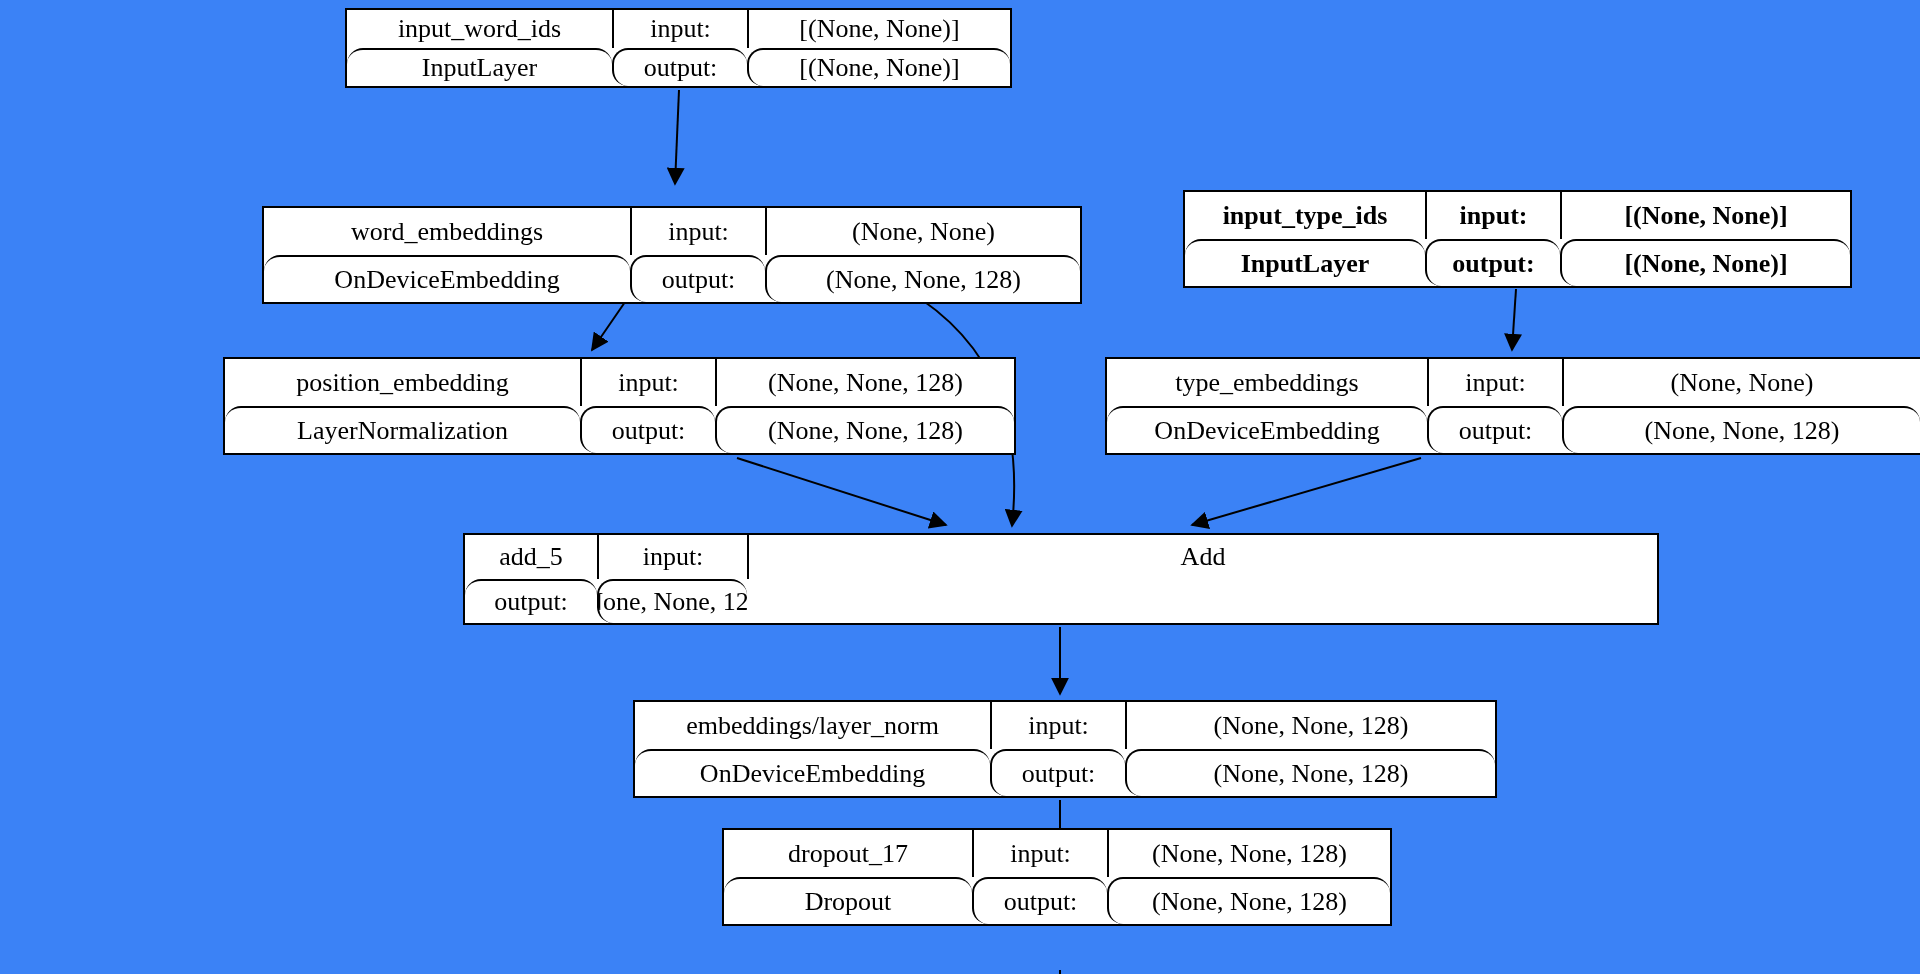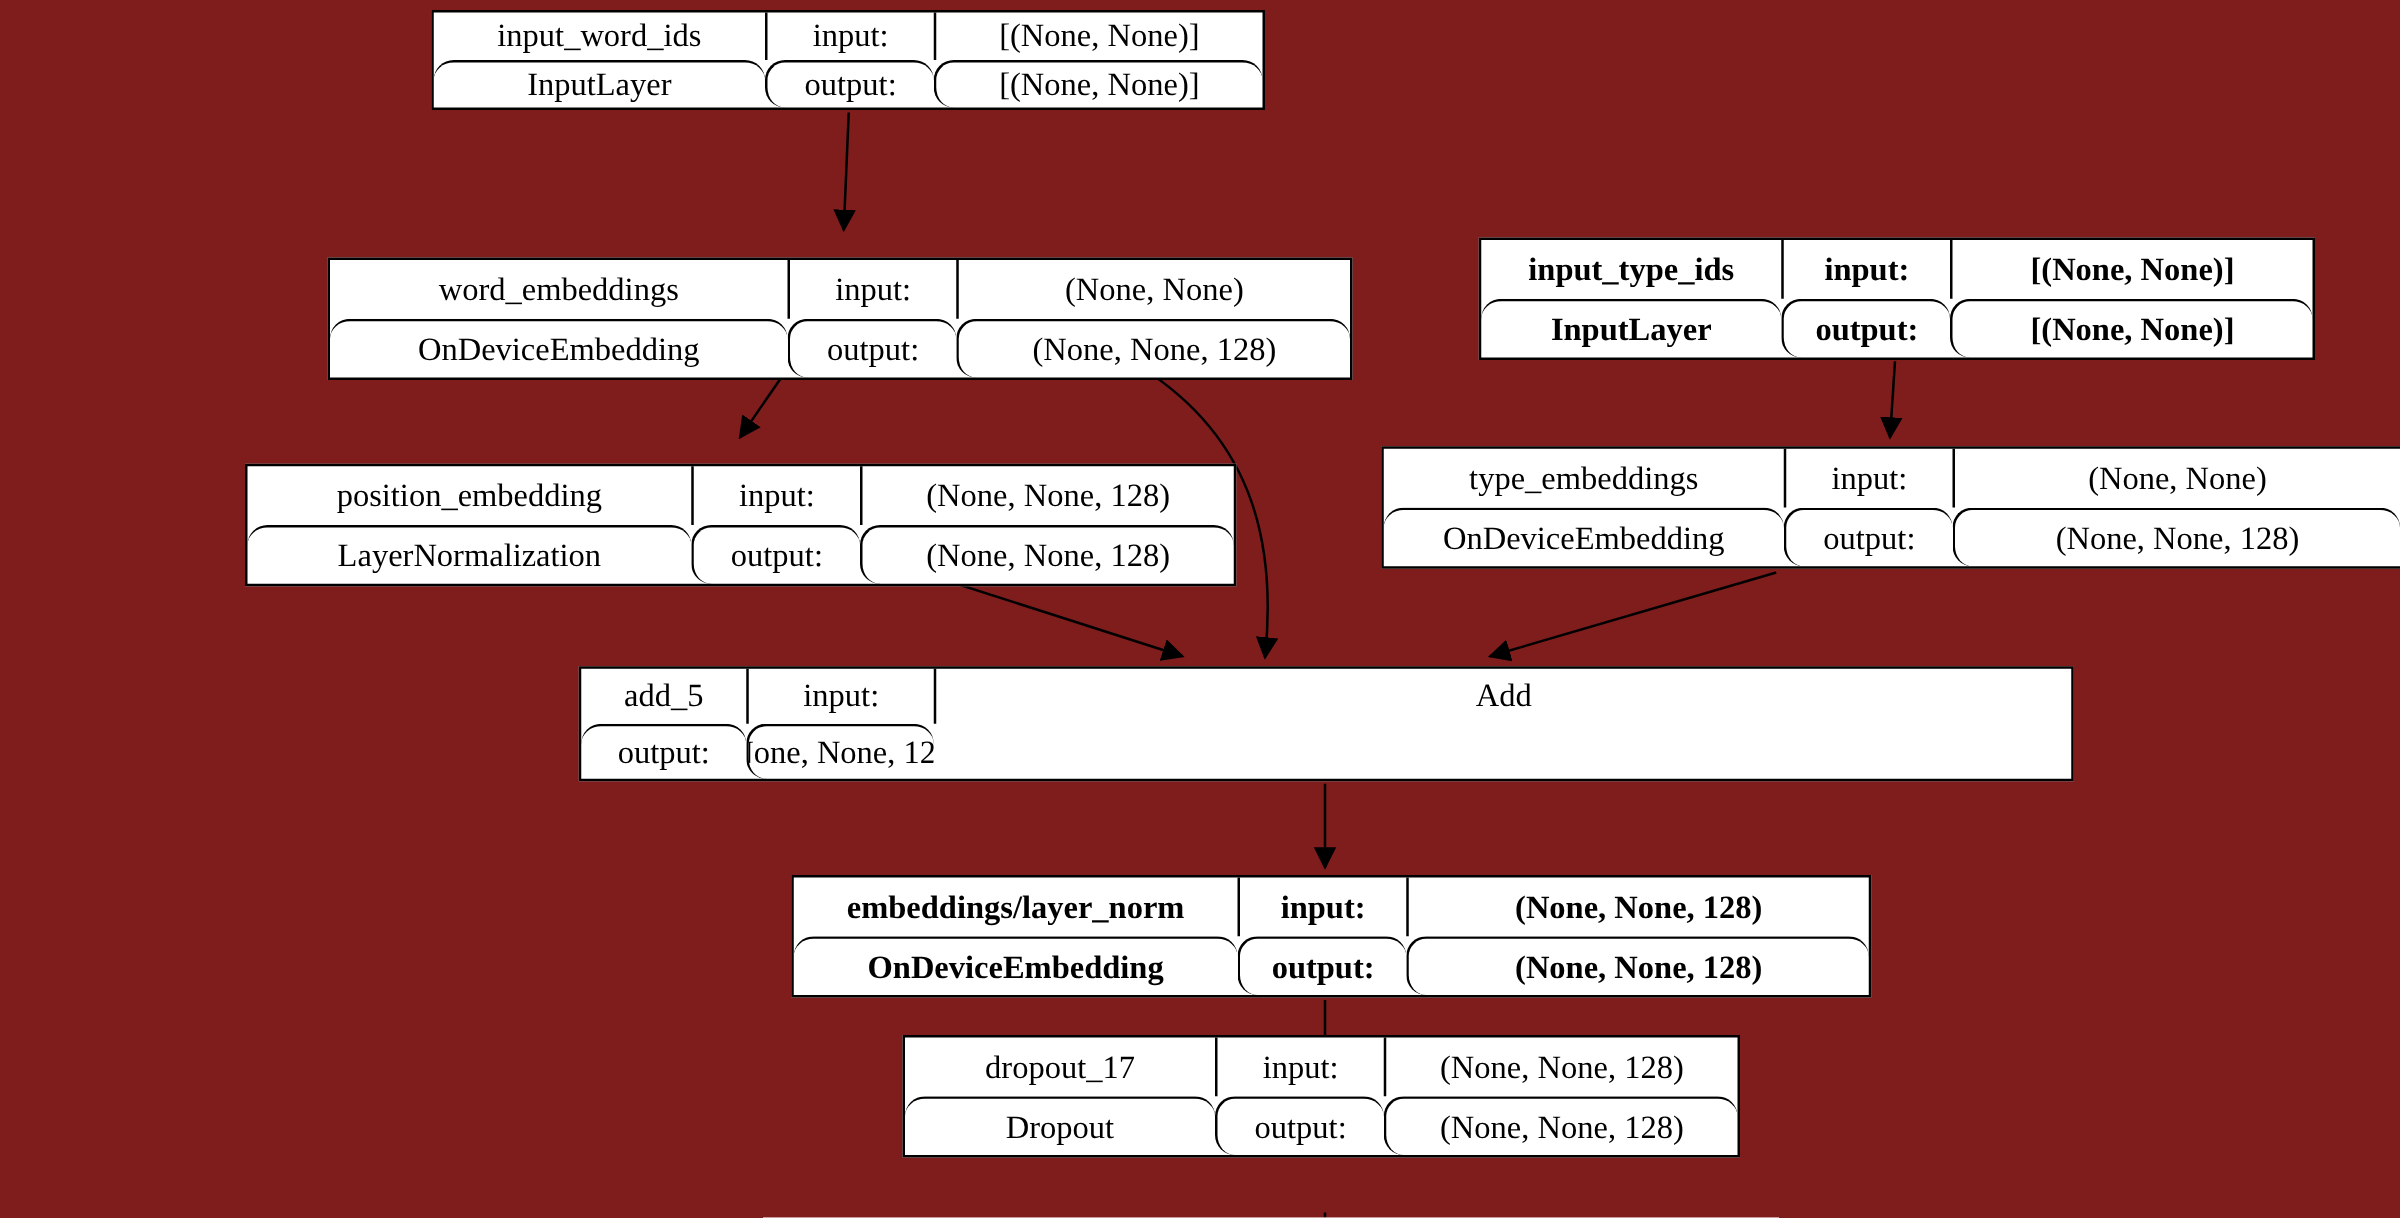--- a/index.html
+++ b/index.html
@@ -1,21 +1,21 @@
 <!DOCTYPE html>
 <html><head>
 <meta charset="utf-8">
 <style>
   html, body { margin: 0; padding: 0; background: #ffffff; }
   .stage {
     position: relative;
     width: 1920px;
     height: 974px;
     overflow: hidden;
-    background: #7f1d1d;
+    background: #3b82f6;
     font-family: "Liberation Serif", "DejaVu Serif", serif;
     font-size: 26px;
     color: #000000;
   }
   svg.edges {
     position: absolute;
     left: 0; top: 0;
     width: 1920px; height: 974px;
     z-index: 1;
   }
@@ -86,21 +86,21 @@
 
   <div class="node" style="left:1183px; top:190px; grid-template-columns:240px 135px 290px;font-weight:bold;">
     <div class="c">input_type_ids</div>
     <div class="c">input:</div>
     <div class="c">[(None, None)]</div>
     <div class="c">InputLayer</div>
     <div class="c">output:</div>
     <div class="c">[(None, None)]</div>
   </div>
 
-  <div class="node" style="left:196px; top:357px; grid-template-columns:355px 135px 299px;margin-top:14px;">
+  <div class="node" style="left:223px; top:357px; grid-template-columns:355px 135px 299px;">
     <div class="c">position_embedding</div>
     <div class="c">input:</div>
     <div class="c">(None, None, 128)</div>
     <div class="c">LayerNormalization</div>
     <div class="c">output:</div>
     <div class="c">(None, None, 128)</div>
   </div>
 
   <div class="node" style="left:1105px; top:357px; grid-template-columns:320px 135px 358px;">
     <div class="c">type_embeddings</div>
@@ -112,21 +112,21 @@
   </div>
 
   <div class="node" style="left:463px; top:533px; grid-template-columns:132px 150px 910px; grid-auto-rows:44px;">
     <div class="c">add_5</div>
     <div class="c">input:</div>
     <div class="c">Add</div>
     <div class="c">output:</div>
     <div class="c">(None, None, 128)</div>
   </div>
 
-  <div class="node" style="left:633px; top:700px; grid-template-columns:355px 135px 370px;font-weight:bold;">
+  <div class="node" style="left:633px; top:700px; grid-template-columns:355px 135px 370px;">
     <div class="c">embeddings/layer_norm</div>
     <div class="c">input:</div>
     <div class="c">(None, None, 128)</div>
     <div class="c">OnDeviceEmbedding</div>
     <div class="c">output:</div>
     <div class="c">(None, None, 128)</div>
   </div>
 
   <div class="node" style="left:722px; top:828px; grid-template-columns:248px 135px 283px;">
     <div class="c">dropout_17</div>

